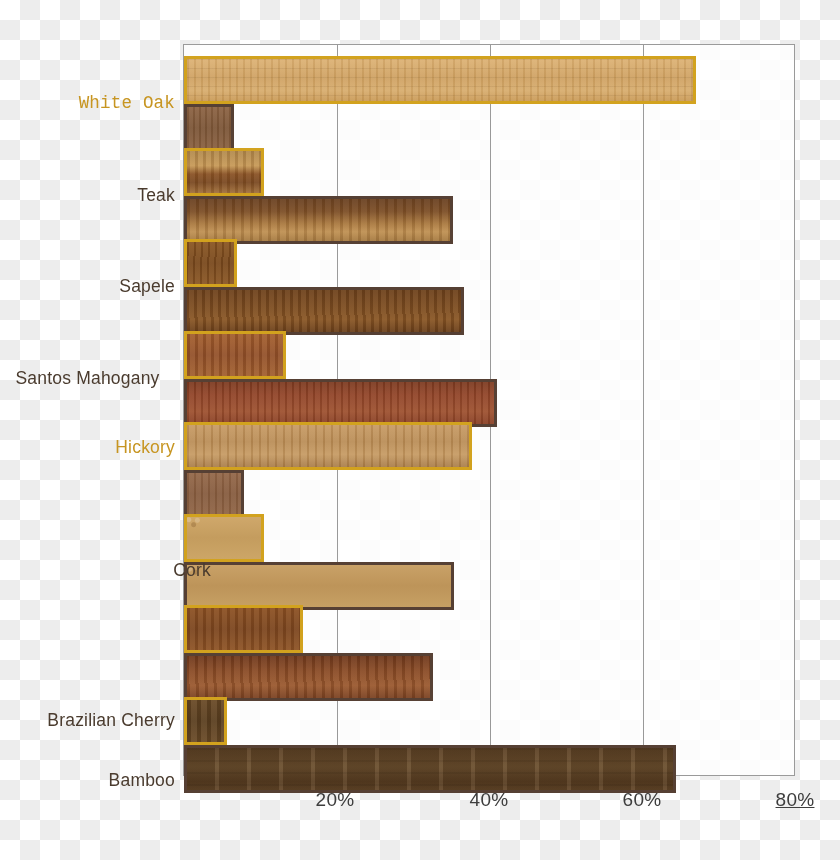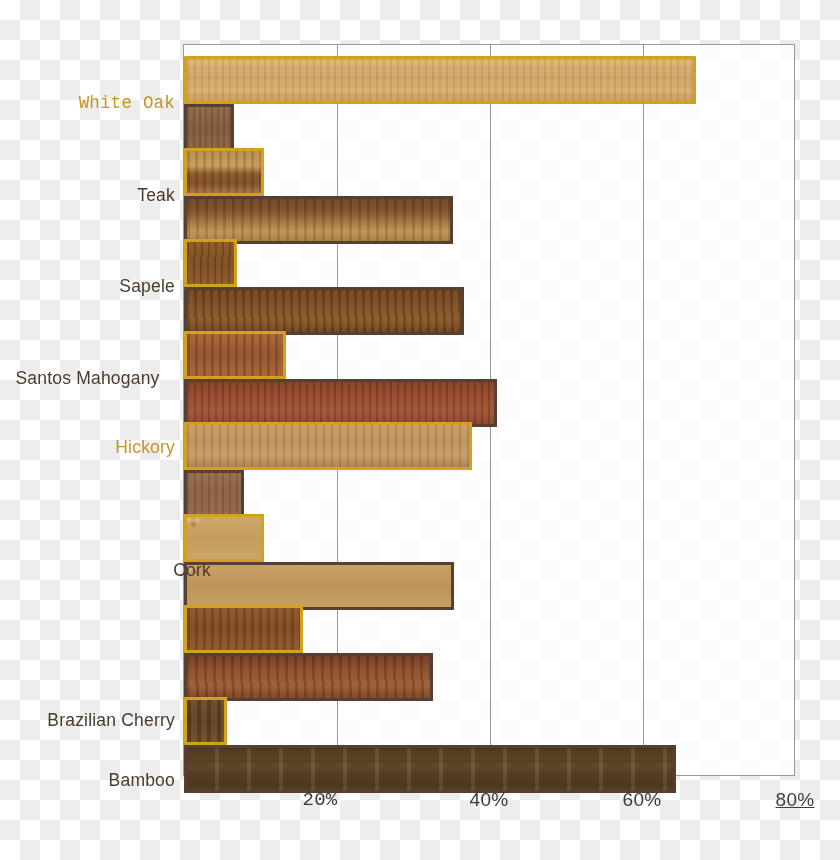--- a/index.html
+++ b/index.html
@@ -219,19 +219,19 @@
       <div class="label-holder highlight" style="top: 93px; font-family: Liberation Mono, monospace;">White Oak</div>
       <div class="label-holder" style="top: 184.5px;">Teak</div>
       <div class="label-holder" style="top: 276px;">Sapele</div>
       <div class="label-holder" style="top: 367.5px; text-align: center;">Santos Mahogany</div>
       <div class="label-holder highlight" style="top: 437px;">Hickory</div>
       <div class="label-holder" style="top: 560px; margin-left: 36px;">Cork</div>
       <div class="label-holder" style="top: 678px; margin-top: 32px;">Brazilian Cherry</div>
       <div class="label-holder" style="top: 733.5px; margin-top: 36px;">Bamboo</div>
     </div>
   <div id="ticks-layer">
-      <div class="tick-label" style="left: 320px; font-family: Liberation Mono, monospace;">20%</div>
+      <div class="tick-label" style="left: 335px;">20%</div>
       <div class="tick-label" style="left: 489px;">40%</div>
       <div class="tick-label" style="left: 642px;">60%</div>
       <div class="tick-label" style="left: 795px; text-decoration: underline;">80%</div>
     </div>
 
 </div>
 
 </body></html>

